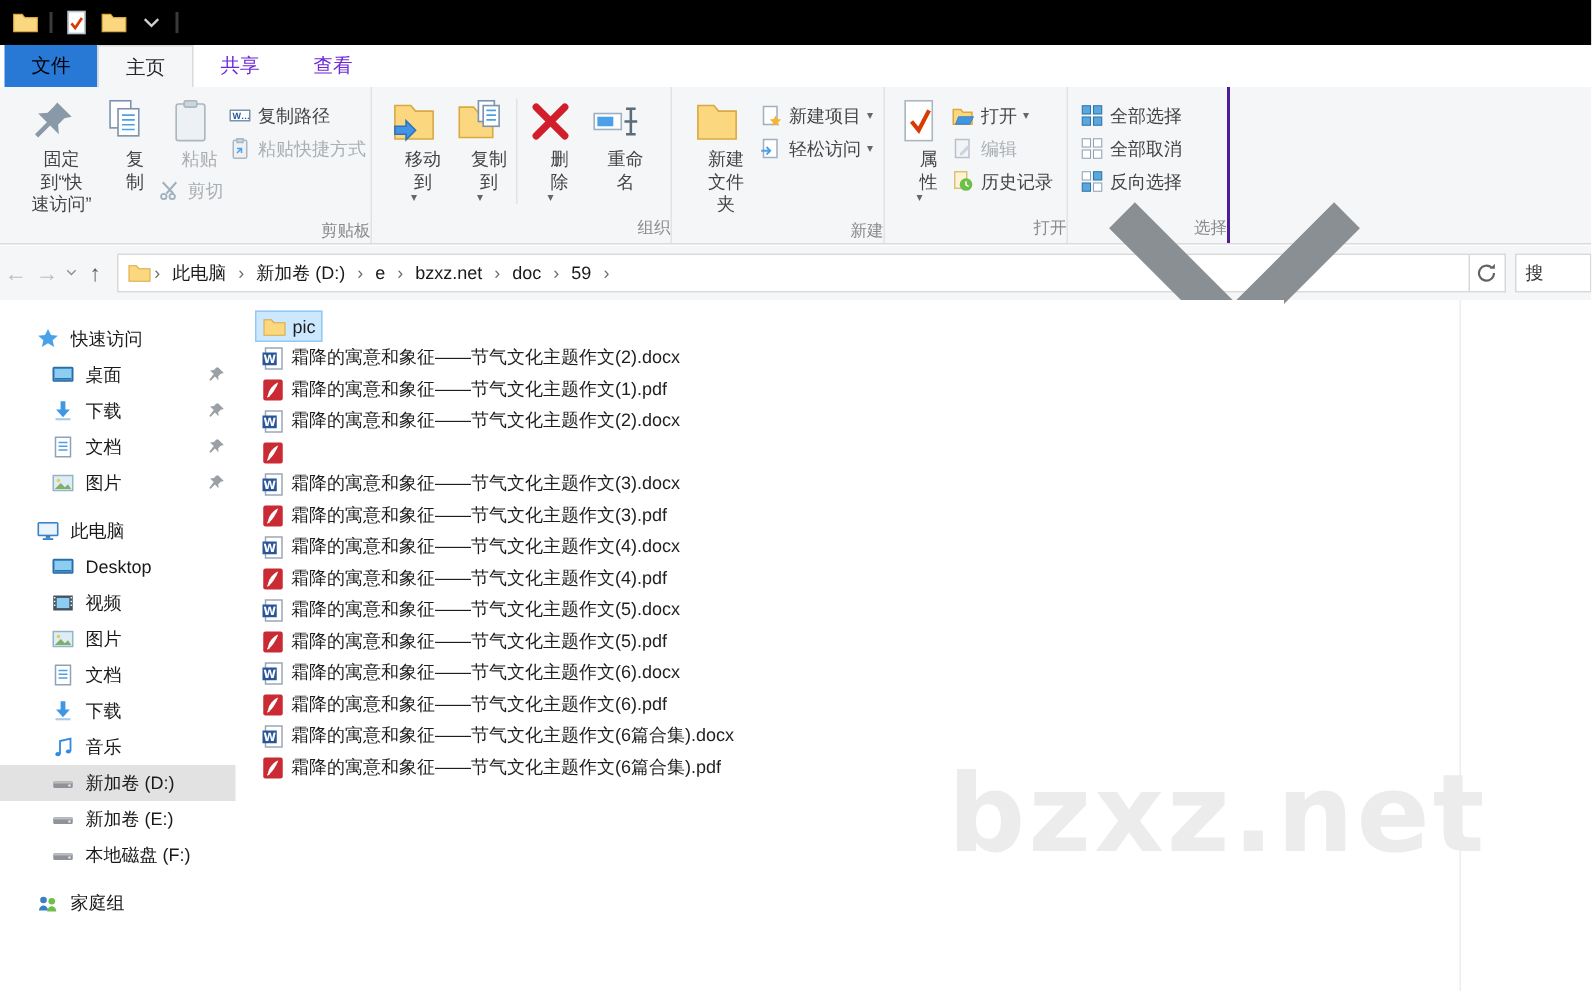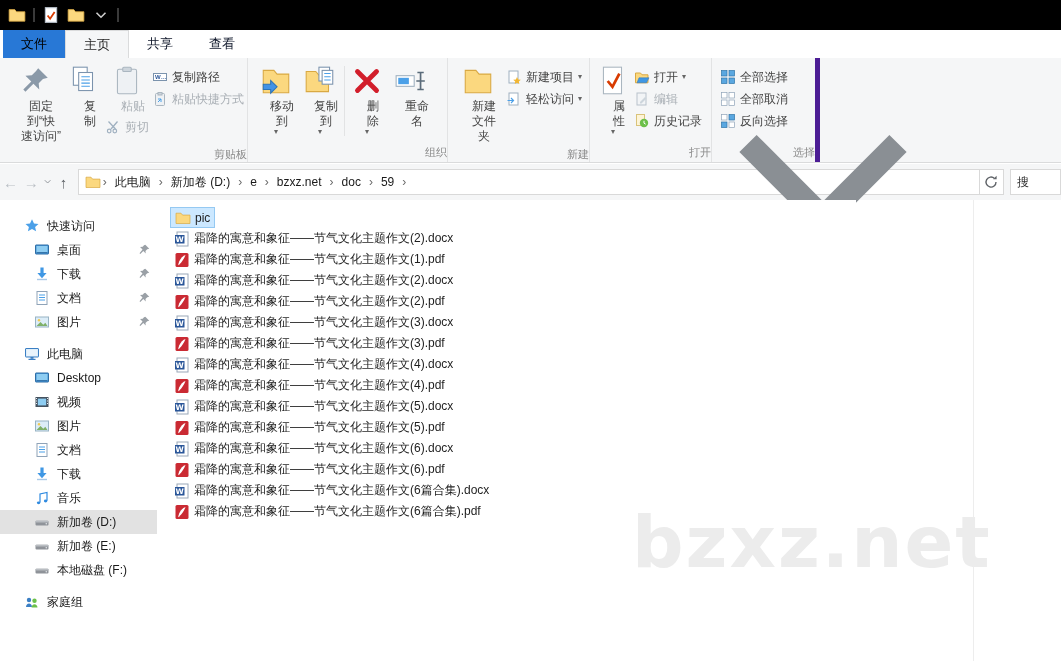--- a/index.html
+++ b/index.html
@@ -7,21 +7,21 @@
   body { font-family:"Liberation Sans","DejaVu Sans",sans-serif; font-size:12px; color:#333; background:#fff; }
   #win { position:relative; width:1061px; height:661px; background:#fff; overflow:hidden; }
 
   
   #titlebar { position:absolute; left:0; top:0; width:1061px; height:30px; background:#000; display:flex; align-items:center; padding-left:8px; gap:7px; }
   .qat-ic { width:18px; height:18px; display:inline-flex; align-items:center; justify-content:center; }
   .qat-sep { width:2px; height:14px; background:#3a3a3a; }
 
   
   #tabstrip { position:absolute; left:0; top:30px; width:1061px; height:28px; background:#fff; display:flex; align-items:flex-end; }
-  .tab { height:28px; display:flex; align-items:center; justify-content:center; padding:0 18px; font-size:13px; color:#0f172a; cursor:default; }
+  .tab { height:28px; display:flex; align-items:center; justify-content:center; padding:0 18px; font-size:13px; color:#6d28d9; cursor:default; }
   .tab.file { background:#2878d6; color:#000000; margin-left:3px; }
   .tab.active { background:#f5f6f7; border:1px solid #dadbdc; border-bottom:none; color:#262626; }
 
   
   #ribbon { position:absolute; left:0; top:58px; width:1061px; height:105px; background:#f5f6f7; border-bottom:1px solid #dadbdc; display:flex; }
   .rgroup { height:104px; display:flex; flex-direction:column; border-right:1px solid #e2e3e4; }
   .rbody { flex:1; display:flex; align-items:flex-start; padding-top:4px; }
   .glabel { height:18px; text-align:right; color:#8a8a8a; font-size:11px; line-height:16px; }
   .bigbtn { display:flex; flex-direction:column; align-items:center; padding:2px 3px; }
   .bigbtn .blabel { text-align:center; white-space:pre-line; line-height:15px; color:#444; margin-top:1px;margin-left:12px; }
@@ -296,21 +296,21 @@
                   <path d="M10 7.8v2.4l1.7 1" stroke="#fff" stroke-width="1" fill="none"></path>
                 </svg>
               </span>
             <span>历史记录</span>
           </div>
         </div>
       </div>
       <div class="glabel">打开</div>
     </div>
 
-    <div class="rgroup" style="width:108px;border-right:5px solid #4c1d95">
+    <div class="rgroup" style="width:108px;border-right:2px solid #4c1d95">
       <div class="rbody">
         <div class="smallcol" style="padding-left:6px">
           <div class="smallbtn">
             <span class="ic16">
                 <svg width="100%" height="100%" viewBox="0 0 16 16" xmlns="http://www.w3.org/2000/svg">
                   <g fill="#5aa7e0" stroke="#2e74a8" stroke-width="0.7">
                     <rect x="1.5" y="1.5" width="5.5" height="5.5"></rect>
                     <rect x="9" y="1.5" width="5.5" height="5.5"></rect>
                     <rect x="1.5" y="9" width="5.5" height="5.5"></rect>
                     <rect x="9" y="9" width="5.5" height="5.5"></rect>
@@ -629,21 +629,20 @@
           <span class="fname">霜降的寓意和象征——节气文化主题作文(2).docx</span>
         </div>
         <div class="file-row">
           <span class="ic16">
             <svg width="100%" height="100%" viewBox="0 0 16 16" xmlns="http://www.w3.org/2000/svg">
               <rect x="1.5" y="1" width="13" height="14" rx="1.5" fill="#ca2a33"></rect>
               <path d="M11.5 3C9.3 3.6 6.4 6.5 5.3 9.2L4.2 12.6l1.3-.5C8 10.3 10.6 5.6 11.5 3z" fill="#fff"></path>
               <path d="M4 12.8l1.8-.7" stroke="#fff" stroke-width="0.6"></path>
             </svg>
           </span>
-          <span class="fname">霜降的寓意和象征——节气文化主题作文(2).pdf</span>
         </div>
         <div class="file-row">
           <span class="ic16">
             <svg width="100%" height="100%" viewBox="0 0 16 16" xmlns="http://www.w3.org/2000/svg">
               <rect x="3" y="1" width="11" height="14" fill="#fff" stroke="#9aa7b8"></rect>
               <rect x="1" y="4" width="9.5" height="8.5" fill="#2a5699"></rect>
               <text x="5.75" y="10.8" font-size="7.5" fill="#fff" text-anchor="middle" font-weight="bold" font-family="DejaVu Sans,sans-serif">W</text>
             </svg>
           </span>
           <span class="fname">霜降的寓意和象征——节气文化主题作文(3).docx</span>

